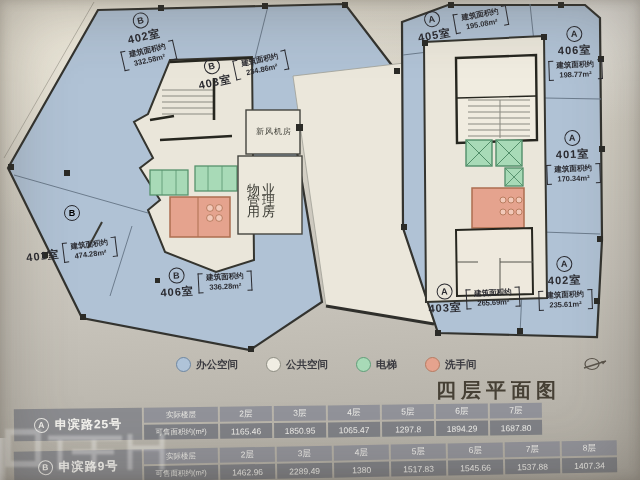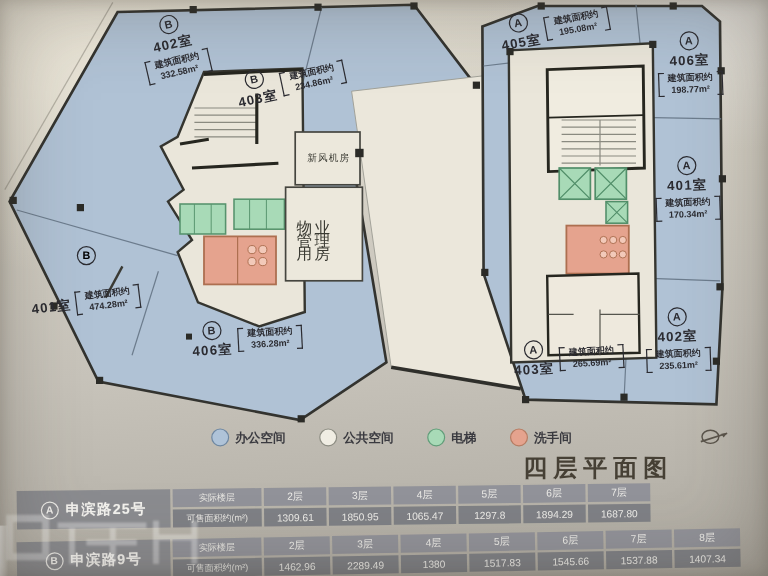--- a/index.html
+++ b/index.html
@@ -305,21 +305,21 @@
       <span class="t-name">申滨路25号</span>
     </div>
     <div class="cell r1 lblcell">实际楼层</div>
     <div class="cell r1">2层</div>
     <div class="cell r1">3层</div>
     <div class="cell r1">4层</div>
     <div class="cell r1">5层</div>
     <div class="cell r1">6层</div>
     <div class="cell r1">7层</div>
     <div class="cell r2 lblcell">可售面积约(m²)</div>
-    <div class="cell r2">1309.61</div>
+    <div class="cell r2">1165.46</div>
     <div class="cell r2">1850.95</div>
     <div class="cell r2">1065.47</div>
     <div class="cell r2">1297.8</div>
     <div class="cell r2">1894.29</div>
     <div class="cell r2">1687.80</div>
   </div>
 
   <div class="dtable table-b">
     <div class="t-head">
       <span class="t-circle">B</span>

